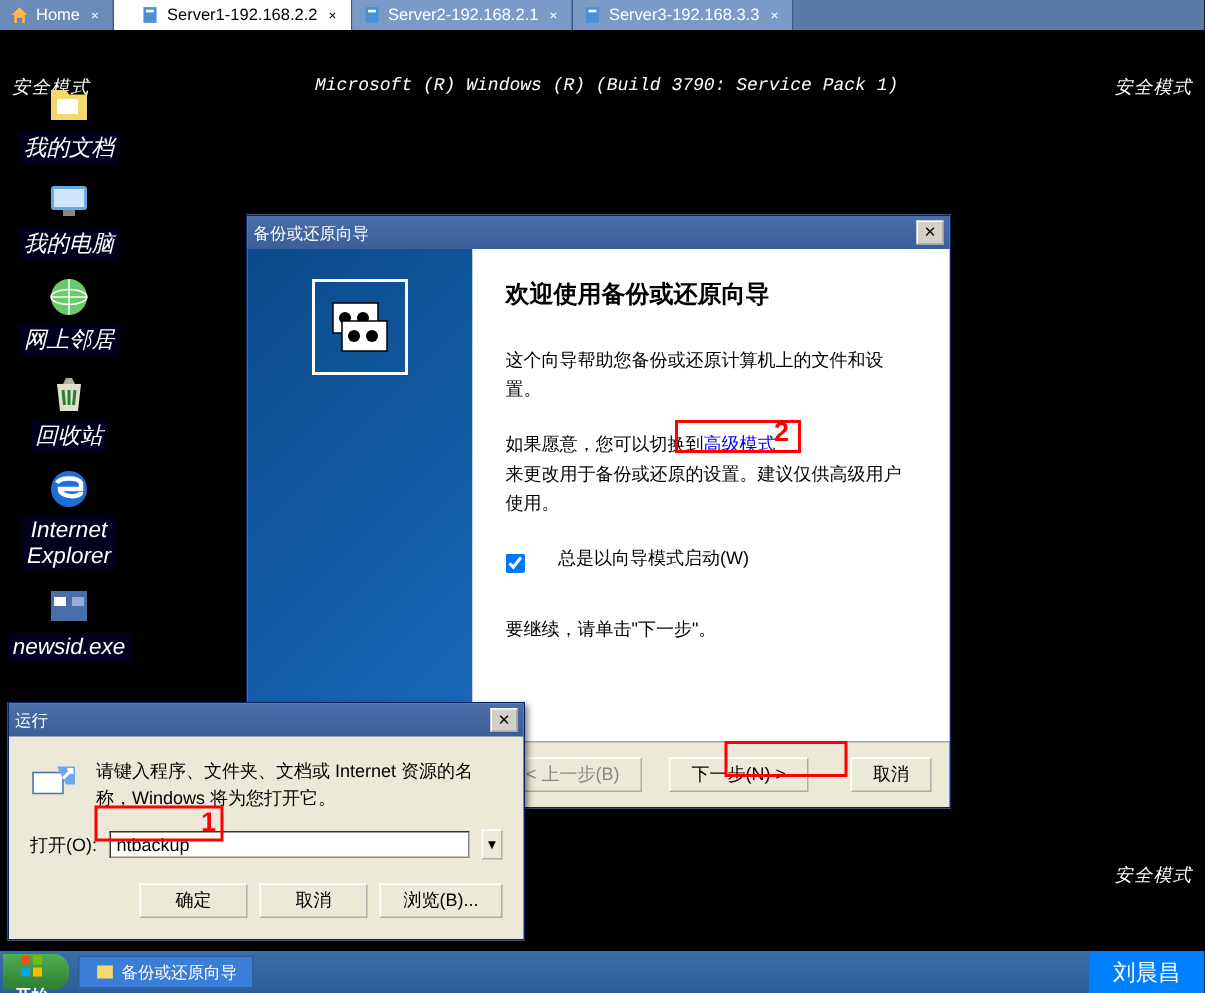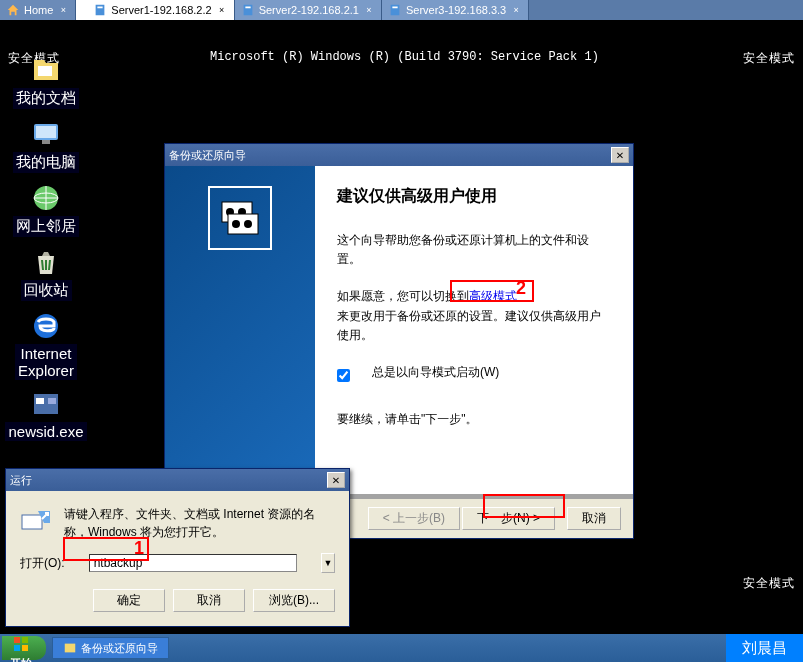--- a/index.html
+++ b/index.html
@@ -14,48 +14,48 @@
 .tab-close { width: 12px; height: 12px; display: inline-flex; align-items: center; justify-content: center; font-size: 9px; cursor: pointer; }
 .tab-icon { width: 14px; height: 14px; display: inline-block; }
 
 
 .safe-mode-left { position: absolute; top: 30px; left: 8px; color: #fff; font-size: 12px; letter-spacing: 1px; }
 .safe-mode-right { position: absolute; top: 30px; right: 8px; color: #fff; font-size: 12px; letter-spacing: 1px; }
 .safe-mode-br { position: absolute; bottom: 46px; right: 8px; color: #fff; font-size: 12px; letter-spacing: 1px; }
 .win-build { position: absolute; top: 30px; left: 210px; color: #fff; font-size: 12px; font-family: "Courier New", monospace; }
 
 
-.desktop { position: absolute; top: 20px; left: 0; right: 0; bottom: 24px; }
+.desktop { position: absolute; top: 20px; left: 0; right: 0; bottom: 24px; font-style: italic; }
 .desktop-icon { position: absolute; width: 60px; display: flex; flex-direction: column; align-items: center; gap: 2px; cursor: pointer; }
 .desktop-icon .icon-box { width: 32px; height: 32px; display: flex; align-items: center; justify-content: center; }
 .desktop-icon .label { color: #fff; font-size: 15px; text-align: center; background: rgba(0,0,100,0.3); padding: 1px 3px; white-space: nowrap; }
 
 
 .dialog { position: absolute; background: #ece9d8; border: 1px solid #0a246a; box-shadow: 2px 2px 4px rgba(0,0,0,0.5); }
 .titlebar { height: 22px; background: linear-gradient(#4a6ea8, #3a5e98); display: flex; align-items: center; padding: 0 4px; color: #fff; font-size: 11px; }
 .titlebar-text { flex: 1; }
 .titlebar-btn { width: 18px; height: 16px; background: #d4d0c8; border: 1px outset #fff; display: flex; align-items: center; justify-content: center; font-size: 10px; color: #000; cursor: pointer; margin-left: 2px; }
 
 
 .wizard-body { display: flex; height: 328px; }
 .wizard-side { width: 150px; background: linear-gradient(135deg, #0a4a8a, #1a6aba); display: flex; align-items: flex-start; justify-content: center; padding-top: 20px; }
 .wizard-side-icon { width: 64px; height: 64px; border: 2px solid #fff; display: flex; align-items: center; justify-content: center; }
 .wizard-main { flex: 1; background: #fff; padding: 20px 22px; font-size: 12px; color: #000; }
 .wizard-title { font-size: 16px; font-weight: bold; margin-bottom: 24px; }
 .wizard-p { margin-bottom: 18px; line-height: 1.6; }
 .wizard-link { color: #0000ee; text-decoration: underline; cursor: pointer; }
-.wizard-footer { height: 44px; border-top: 5px solid #a3a3a3; display: flex; align-items: center; justify-content: flex-end; padding: 0 12px; gap: 2px; }
+.wizard-footer { height: 44px; border-top: 1px solid #a3a3a3; display: flex; align-items: center; justify-content: flex-end; padding: 0 12px; gap: 18px; }
 .btn-std { height: 23px; padding: 0 14px; background: #ece9d8; border: 1px outset #fff; font-size: 12px; cursor: pointer; }
 .btn-std:disabled { color: #888; cursor: default; }
 
 
 .run-body { padding: 14px; font-size: 12px; display: flex; flex-direction: column; gap: 12px; }
 .run-top { display: flex; gap: 12px; align-items: flex-start; }
 .run-icon { width: 32px; height: 32px; flex-shrink: 0; }
-.run-row { display: flex; align-items: center; gap: 24px; }
+.run-row { display: flex; align-items: center; gap: 8px; }
 .run-input { flex: 1; height: 18px; border: 1px inset #888; background: #fff; padding: 0 4px; font-size: 12px; }
 .run-btns { display: flex; justify-content: flex-end; gap: 8px; padding-top: 4px; }
 
 
 .anno-box { position: absolute; border: 2px solid #ff0000; pointer-events: none; }
 .anno-num { position: absolute; color: #ff0000; font-size: 18px; font-weight: bold; pointer-events: none; font-family: Arial; }
 
 
 .taskbar { position: absolute; bottom: 0; left: 0; right: 0; height: 28px; background: linear-gradient(#3a6ea8, #2a5e98); display: flex; align-items: center; font-size: 11px; color: #fff; }
 .start-btn { height: 24px; background: linear-gradient(#4caf50, #2e7d32); border-radius: 0 10px 10px 0; padding: 0 14px 0 8px; display: flex; align-items: center; gap: 4px; cursor: pointer; font-weight: bold; margin: 2px; flex-direction: column; }
@@ -197,21 +197,21 @@
           <rect x="6" y="8" width="30" height="20" fill="#fff" stroke="#000"></rect>
           <circle cx="14" cy="18" r="4" fill="#000"></circle>
             <circle cx="26" cy="18" r="4" fill="#000"></circle>
           <rect x="12" y="20" width="30" height="20" fill="#fff" stroke="#000"></rect>
           <circle cx="20" cy="30" r="4" fill="#000"></circle>
             <circle cx="32" cy="30" r="4" fill="#000"></circle>
         </svg>
       </div>
     </div>
     <div class="wizard-main">
-      <div class="wizard-title">建议仅供高级用户使用</div>
+      <div class="wizard-title">欢迎使用备份或还原向导</div>
       <div class="wizard-p">这个向导帮助您备份或还原计算机上的文件和设置。</div>
       <div class="wizard-p">
         <span>如果愿意，您可以切换到</span><a class="wizard-link">高级模式</a>
         <br><span>来更改用于备份或还原的设置。建议仅供高级用户使用。</span>
       </div>
       <div class="wizard-p chk">
         <input type="checkbox" checked="" style="">
         <span>总是以向导模式启动(W)</span>
       </div>
       <div class="wizard-p" style="margin-top:28px">要继续，请单击"下一步"。</div>

